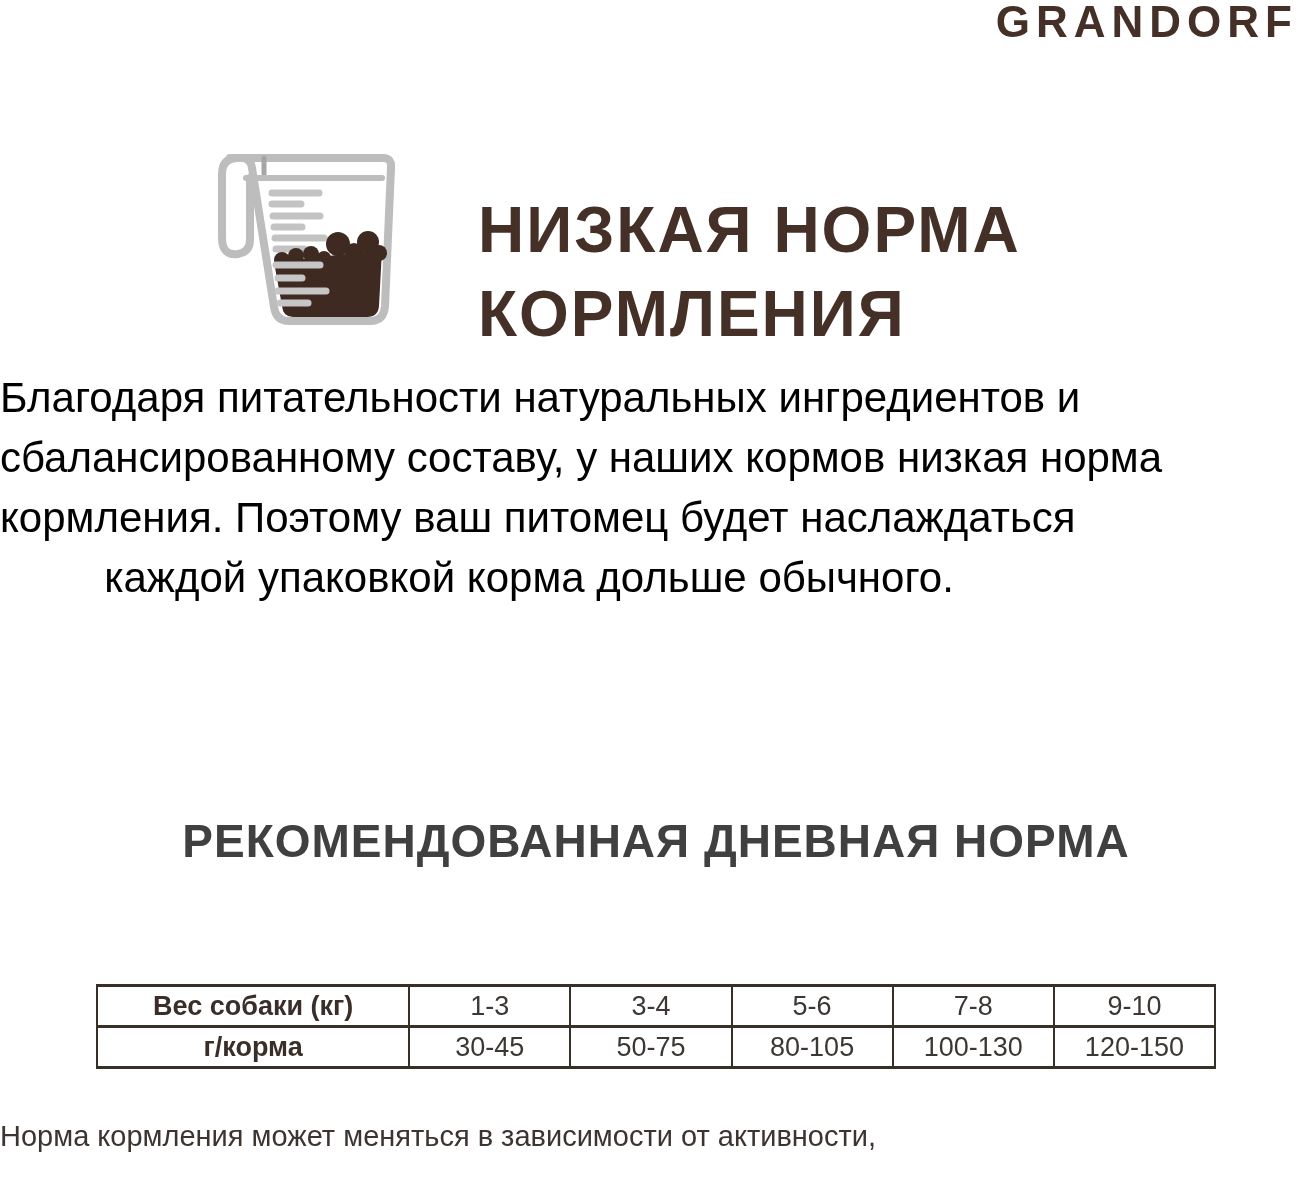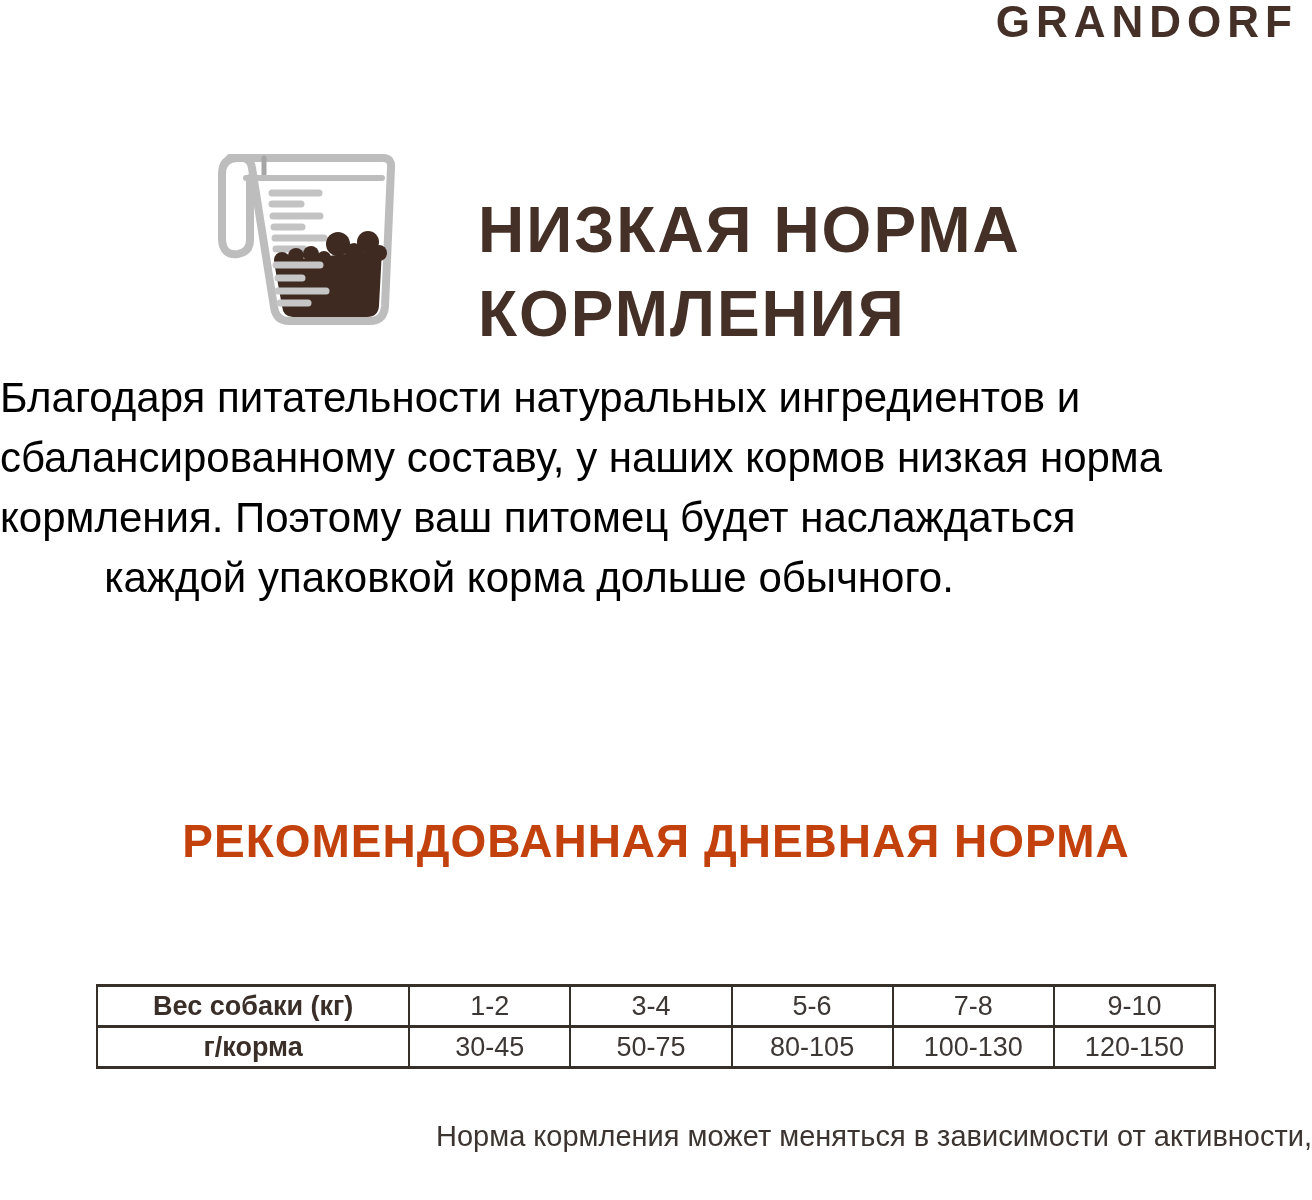--- a/index.html
+++ b/index.html
@@ -42,21 +42,21 @@
     font-size:42px;line-height:60px;
     color:#000000;
   }
   .intro .line{white-space:nowrap;}
   .section-title{
     position:absolute;
     left:0;top:812px;width:1312px;
     text-align:center;
     font-size:46px;font-weight:bold;
     line-height:59px;letter-spacing:1px;
-    color:#c2410c;
+    color:#404040;
   }
   .section-title .line{white-space:nowrap;}
   table.feeding-table{
     position:absolute;
     left:96px;top:984px;
     width:1120px;
     border-collapse:collapse;
     table-layout:fixed;
     border-radius:10px;
   }
@@ -75,21 +75,21 @@
   table.feeding-table td.lbl{
     font-weight:bold;
     color:#3a2e28;
     font-size:27px;
   }
   col.c-label{width:312px;}
   col.c-val{width:161px;}
   .footnote{
     position:absolute;
     left:0;top:1116px;width:1312px;
-    text-align:right;
+    text-align:left;
     font-size:29px;line-height:40px;
     color:#3c3430;
   }
   .footnote .line{white-space:nowrap;}
 </style>
 </head>
 <body>
 
 <div class="logo">GRANDORF</div>
 
@@ -147,21 +147,21 @@
     <col class="c-label">
       <col class="c-val">
       <col class="c-val">
       <col class="c-val">
       <col class="c-val">
       <col class="c-val">
   </colgroup>
   <tbody>
     <tr>
       <td class="lbl">Вес собаки (кг)</td>
-      <td>1-2</td>
+      <td>1-3</td>
       <td>3-4</td>
       <td>5-6</td>
       <td>7-8</td>
       <td>9-10</td>
     </tr>
     <tr>
       <td class="lbl">г/корма</td>
       <td>30-45</td>
       <td>50-75</td>
       <td>80-105</td>

